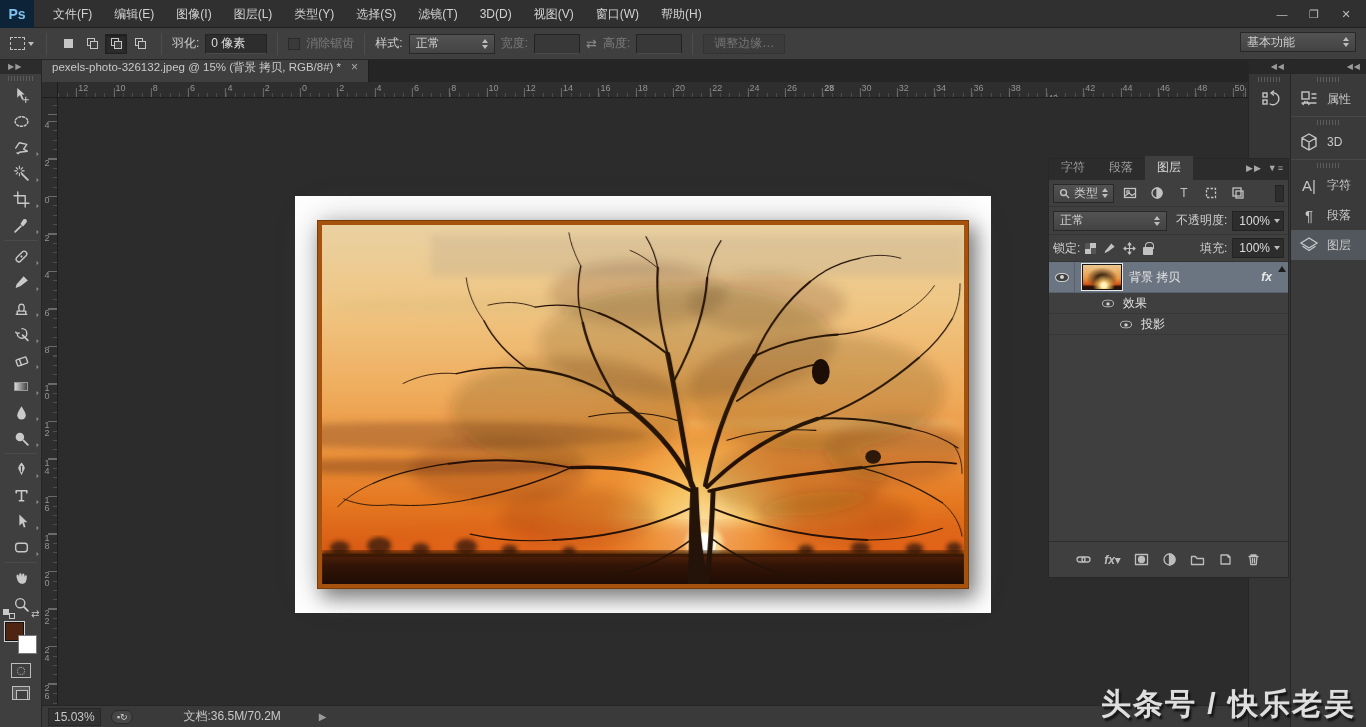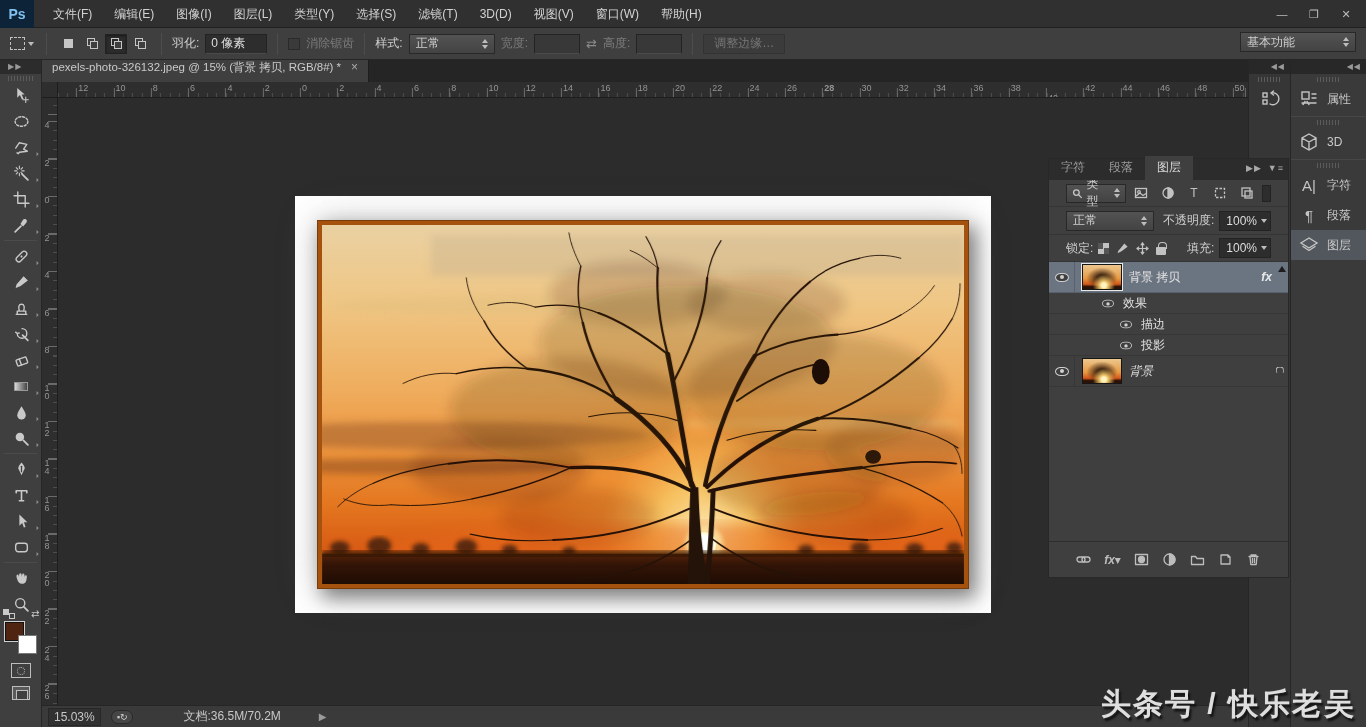--- a/index.html
+++ b/index.html
@@ -101,21 +101,21 @@
   .ditem svg{width:20px;height:20px;stroke:#c4c4c4;fill:none;stroke-width:1.4;stroke-linecap:round}
   .ditem .glyph{width:20px;text-align:center;font-size:15px;color:#c4c4c4}
   .dsep{height:1px;background:#2c2c2c;border-bottom:1px solid #474747;margin:2px 0}
 
   
   .pgroup{position:absolute;left:1048px;top:158px;width:241px;height:420px;background:#3f3f3f;border:1px solid #282828;z-index:3;display:flex;flex-direction:column}
   .ptabs{height:21px;background:#2c2c2c;display:flex;align-items:flex-end;position:relative}
   .ptab{padding:3px 12px 4px;color:#9b9b9b;font-size:12px}
   .ptab.active{background:#3f3f3f;color:#d8d8d8}
   .ptabicons{position:absolute;right:4px;top:4px;color:#a8a8a8;font-size:9px;letter-spacing:1px;display:flex;gap:6px;align-items:center}
-  .prow{display:flex;align-items:center;gap:5px;padding:0 17px;border-bottom:1px solid #353535}
+  .prow{display:flex;align-items:center;gap:5px;padding:0 4px;border-bottom:1px solid #353535}
   .filterrow{height:27px}
   .fselect{display:flex;align-items:center;gap:4px;background:linear-gradient(#525252,#434343);border:1px solid #282828;height:19px;padding:0 5px}
   .fselect svg{width:11px;height:11px;stroke:#c4c4c4;fill:none;stroke-width:1.5}
   .ficon{width:22px;height:19px;display:flex;align-items:center;justify-content:center;color:#c2c2c2;font-size:12px}
   .ficon svg{width:14px;height:14px;stroke:#c2c2c2;fill:none;stroke-width:1.3}
   .ftoggle{width:9px;height:17px;background:#2d2d2d;border:1px solid #232323;margin-left:auto}
   .blendrow{height:28px}
   .blendsel{width:118px;height:20px}
   .opbox{display:flex;align-items:center;background:#2d2d2d;border:1px solid #232323;height:20px;padding:0 3px 0 6px;gap:4px;color:#ddd}
   .lockrow{height:27px}
@@ -750,33 +750,21 @@
         <span class="lname">背景 拷贝</span>
         <span class="fxmark">fx</span>
         <span class="scroll-up"></span>
       </div>
       <div class="lrow fxrow indent1">
         <span class="eye fxeye"></span>
         <span class="lname">效果</span>
       </div>
       <div class="lrow fxrow indent2">
         <span class="eye fxeye"></span>
-        <span class="lname">描边</span>
-      </div>
-      <div class="lrow fxrow indent2">
-        <span class="eye fxeye"></span>
         <span class="lname">投影</span>
-      </div>
-      <div class="lrow main">
-        <span class="eyebox">
-            <span class="eye"></span>
-          </span>
-        <span class="thumb"></span>
-        <span class="lname it">背景</span>
-        <span class="rowlock"><span class="padlock"></span></span>
       </div>
     </div>
 
     <div class="pbottom">
       <span class="bic">
           <svg viewBox="0 0 15 15">
             <rect x="1" y="5" width="8" height="5" rx="2.5"></rect>
             <rect x="6" y="5" width="8" height="5" rx="2.5"></rect>
           </svg>
         </span>

